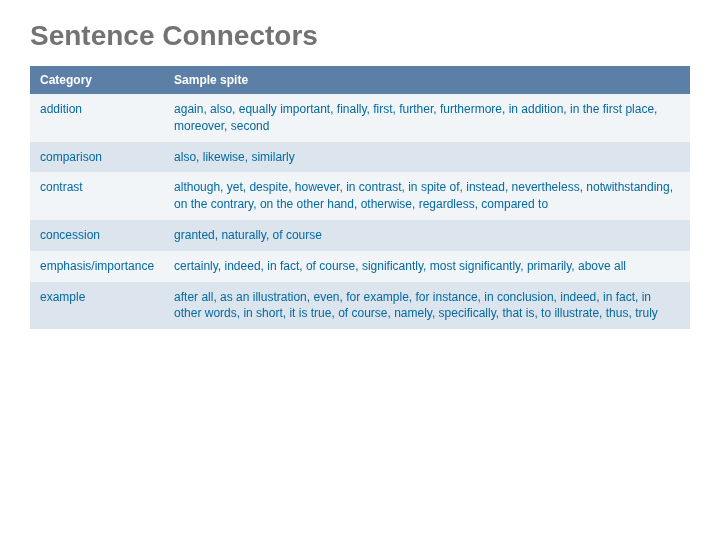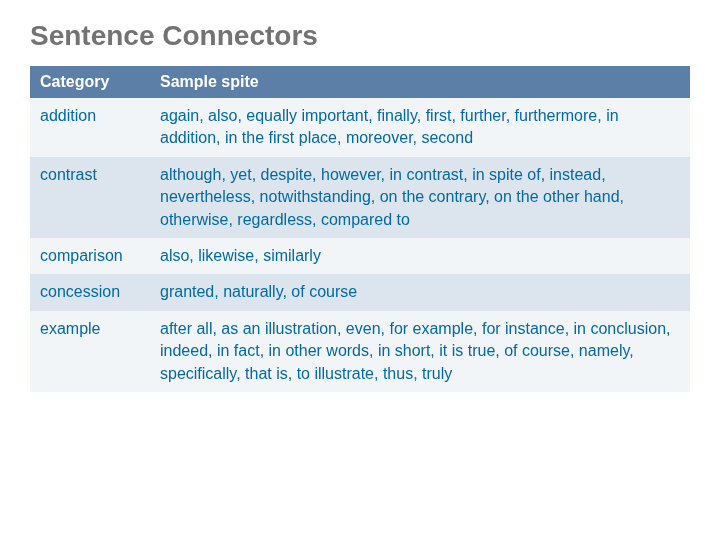--- a/index.html
+++ b/index.html
@@ -12,21 +12,21 @@
     }
     h1 {
       font-size: 28px;
       font-weight: bold;
       color: #737373;
       margin-bottom: 14px;
     }
     table {
       width: 100%;
       border-collapse: collapse;
-      font-size: 16px;
+      font-size: 12px;
     }
     thead tr {
       background-color: #5b7fa6;
       color: #ffffff;
     }
     thead th {
       padding: 7px 10px;
       text-align: left;
       font-weight: bold;
     }
@@ -58,29 +58,33 @@
       <th>Category</th>
       <th>Sample spite</th>
     </tr>
   </thead>
   <tbody id="table-body">
       <tr>
         <td class="col-category">addition</td>
         <td>again, also, equally important, finally, first, further, furthermore, in addition, in the first place, moreover, second</td>
       </tr>
       <tr>
+        <td class="col-category">comparison</td>
+        <td>also, likewise, similarly</td>
+      </tr>
+      <tr>
         <td class="col-category">contrast</td>
         <td>although, yet, despite, however, in contrast, in spite of, instead, nevertheless, notwithstanding, on the contrary, on the other hand, otherwise, regardless, compared to</td>
       </tr>
       <tr>
-        <td class="col-category">comparison</td>
-        <td>also, likewise, similarly</td>
+        <td class="col-category">concession</td>
+        <td>granted, naturally, of course</td>
       </tr>
       <tr>
-        <td class="col-category">concession</td>
-        <td>granted, naturally, of course</td>
+        <td class="col-category">emphasis/importance</td>
+        <td>certainly, indeed, in fact, of course, significantly, most significantly, primarily, above all</td>
       </tr>
       <tr>
         <td class="col-category">example</td>
         <td>after all, as an illustration, even, for example, for instance, in conclusion, indeed, in fact, in other words, in short, it is true, of course, namely, specifically, that is, to illustrate, thus, truly</td>
       </tr>
     </tbody>
 </table>
 
 </body></html>

